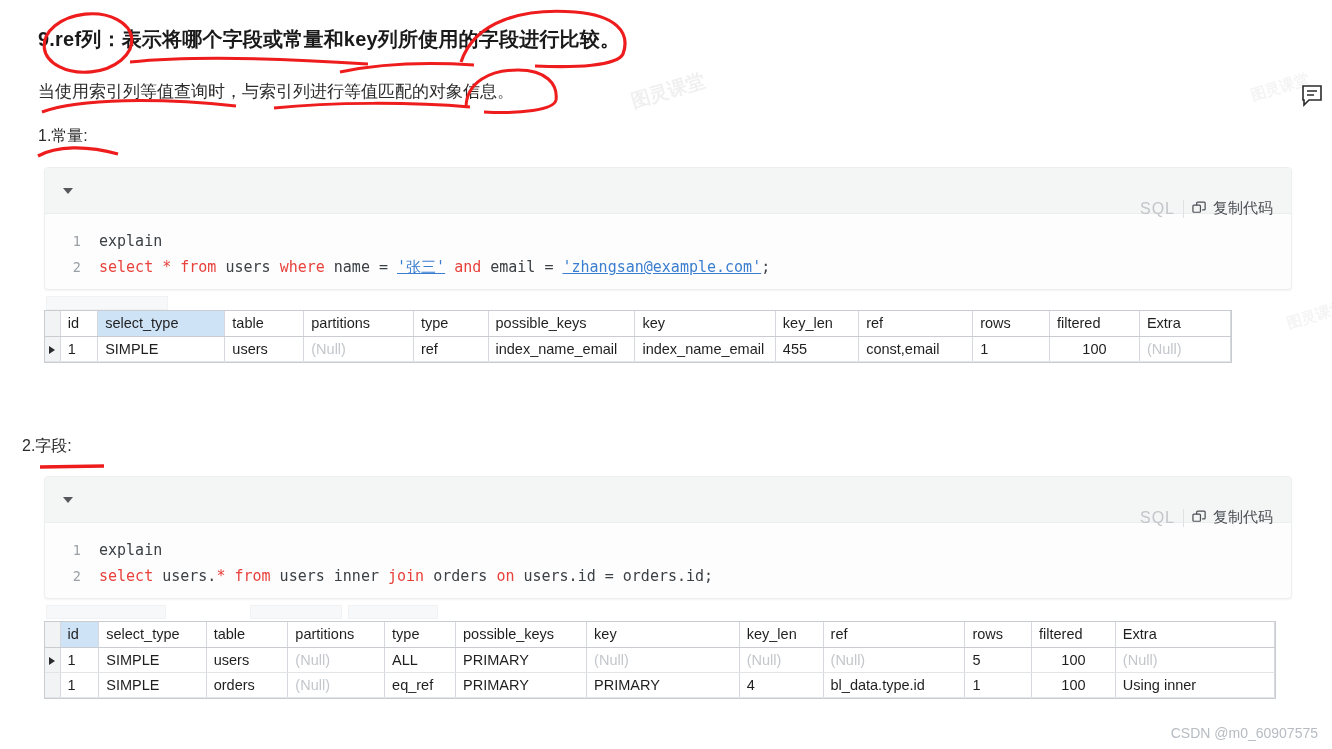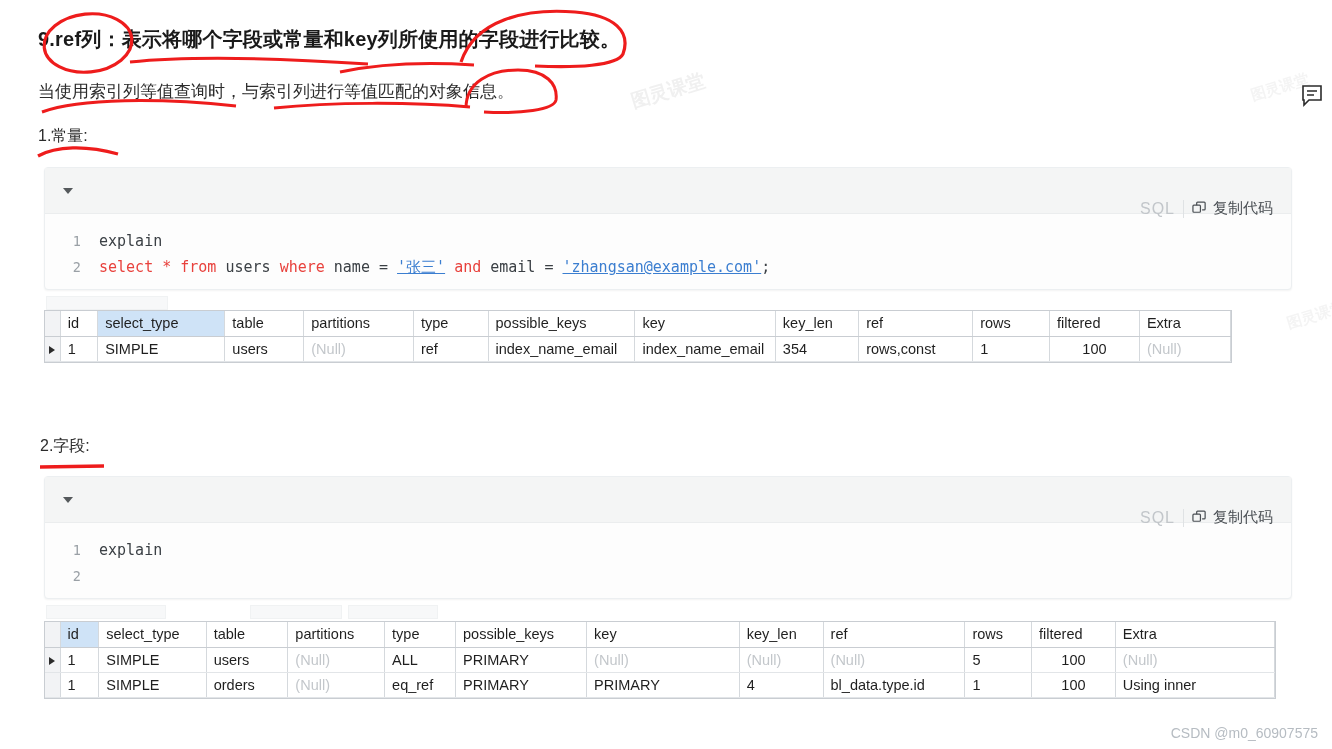--- a/index.html
+++ b/index.html
@@ -21,21 +21,21 @@
   }
   .para{
     position:absolute;left:38px;top:80px;
     font-size:17px;color:#2b2b2b;white-space:nowrap;
   }
   .sub1{
     position:absolute;left:38px;top:126px;
     font-size:16px;color:#2b2b2b;white-space:nowrap;text-align:right;
   }
   .sub2{
-    position:absolute;left:40px;top:436px;
+    position:absolute;left:22px;top:436px;
     font-size:16px;color:#2b2b2b;white-space:nowrap;
   }
 
   
   .code-card{
     position:absolute;
     background:#fdfdfd;
     border:1px solid #eceff1;
     border-radius:4px;
     box-shadow:0 1px 2px rgba(0,0,0,0.05);
@@ -229,22 +229,22 @@
         <tbody>
           <tr>
             <td class="marker"><span class="arrow"></span></td>
             <td>1</td>
             <td>SIMPLE</td>
             <td>users</td>
             <td class="null">(Null)</td>
             <td>ref</td>
             <td>index_name_email</td>
             <td>index_name_email</td>
-            <td>354</td>
-            <td>rows,const</td>
+            <td>455</td>
+            <td>const,email</td>
             <td>1</td>
             <td class="num">100</td>
             <td class="null">(Null)</td>
           </tr>
         </tbody>
       </table>
     </div>
 
   <div class="code-card" style="left:44px;top:476px;width:1246px;height:121px;">
     <div class="code-head">
@@ -258,21 +258,21 @@
               <rect x="1" y="4.5" width="8" height="7.5" rx="1" fill="none" stroke="#4a4f54" stroke-width="1.3"></rect>
               <path d="M5 4.5 V2.2 a1 1 0 0 1 1-1 h7 a1 1 0 0 1 1 1 v6.3 a1 1 0 0 1 -1 1 h-2.2" fill="none" stroke="#4a4f54" stroke-width="1.3"></path>
             </svg>
           </span>
           <span>复制代码</span>
         </span>
       </span>
     </div>
     <div class="code-body" id="code2">
         <div class="code-line"><span class="ln">1</span><span><span class="pl">explain</span></span></div>
-        <div class="code-line"><span class="ln">2</span></div>
+        <div class="code-line"><span class="ln">2</span><span><span class="kw">select</span><span class="pl"> users.</span><span class="kw">*</span><span class="pl"> </span><span class="kw">from</span><span class="pl"> users inner </span><span class="kw">join</span><span class="pl"> orders </span><span class="kw">on</span><span class="pl"> users.id = orders.id;</span></span></div>
       </div>
   </div>
 
   <div class="ghost-strip" style="left:46px;top:605px;width:118px;"></div>
   <div class="ghost-strip" style="left:250px;top:605px;width:90px;"></div>
   <div class="ghost-strip" style="left:348px;top:605px;width:88px;"></div>
   <div class="grid" style="left:44px;top:621px;width:1232px;" id="grid2">
       <table>
         <colgroup>
           <col style="width: 14px;">

